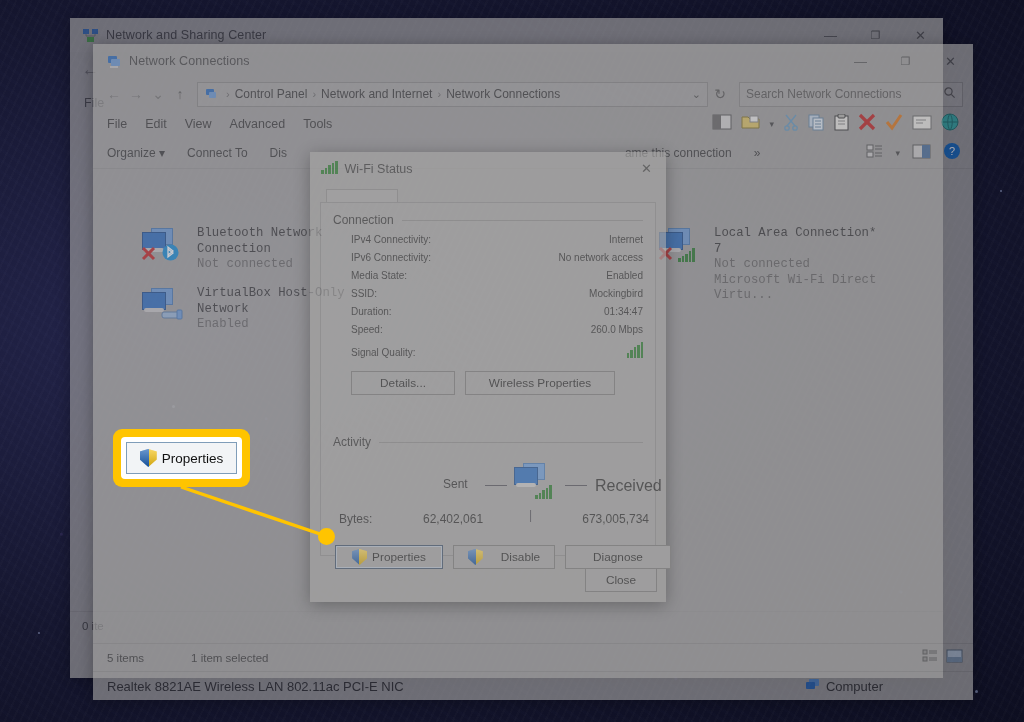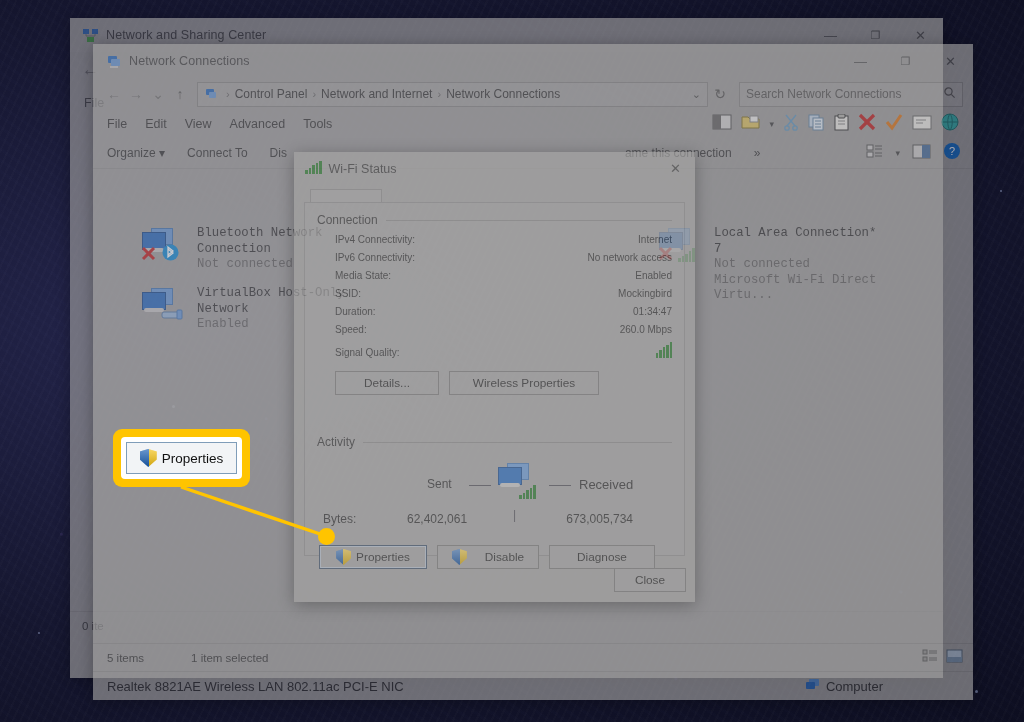--- a/index.html
+++ b/index.html
@@ -76,21 +76,21 @@
   .conn-sub{color:#696867;}
 
   .sbar2{position:absolute;left:0;right:0;bottom:28px;height:28px;border-top:1px solid #979695;
          display:flex;align-items:center;}
   .sbar2 .t{font-size:11.5px;color:#3e3e3e;}
   .sbar3{position:absolute;left:0;right:0;bottom:0;height:28px;border-top:1px solid #979695;
          display:flex;align-items:center;}
   .sbar3 .t{font-size:13px;color:#3a3a3a;}
 
   
-  #dlg{position:absolute;left:294px;top:152px;width:401px;height:450px;background:#a6a5a4;
+  #dlg{position:absolute;left:310px;top:152px;width:356px;height:450px;background:#a6a5a4;
        box-shadow:0 3px 16px rgba(0,0,0,.45);}
   #dlg .dtitle{height:33px;display:flex;align-items:center;}
   #dlg .dtitle .t{font-size:12.5px;color:#3f3f3f;}
   .tabstrip{margin:4px 10px 0 10px;height:24px;position:relative;border-bottom:1px solid #8f8e8d;}
   .tab{position:absolute;left:6px;top:0;height:24px;padding:16px 12px;display:flex;align-items:center;
        font-size:13px;color:#3a3a3a;background:#aaa9a8;border:1px solid #8f8e8d;border-bottom:none;}
   .panel{position:absolute;left:10px;right:10px;top:50px;bottom:46px;
          background:#a8a7a6;border:1px solid #919090;}
   .grp{position:absolute;left:12px;right:12px;}
   .grp-hd{display:flex;align-items:center;font-size:12px;color:#3a3a3a;}
@@ -525,21 +525,21 @@
           </span>
           <span class="bars" style="position:absolute;left:22px;top:24px;height:14px">
             <i style="height:4px"></i>
               <i style="height:6px"></i>
               <i style="height:9px"></i>
               <i style="height:11px"></i>
               <i style="height:14px"></i>
           </span>
         </span>
         <span style="position:absolute;left:232px;top:30px;width:22px;height:1px;background:#55545c"></span>
-        <span style="position:absolute;left:262px;top:22px;font-size:13px;color:#333">Received</span>
+        <span style="position:absolute;left:262px;top:22px;font-size:16px;color:#333">Received</span>
 
         <span style="position:absolute;left:6px;top:57px;font-size:12px;color:#333">Bytes:</span>
         <span style="position:absolute;left:90px;top:57px;width:92px;font-size:12px;color:#333">62,402,061</span>
         <span style="position:absolute;left:196px;top:53px;font-size:12px;color:#55545c">|</span>
         <span style="position:absolute;left:218px;top:57px;width:98px;text-align:right;font-size:12px;color:#333">673,005,734</span>
       </div>
 
       <div class="btnrow" style="padding-left:2px;margin-top:12px">
         <div class="btn focus" style="gap:5px;min-width:82px">
           <span class="shield"></span>

